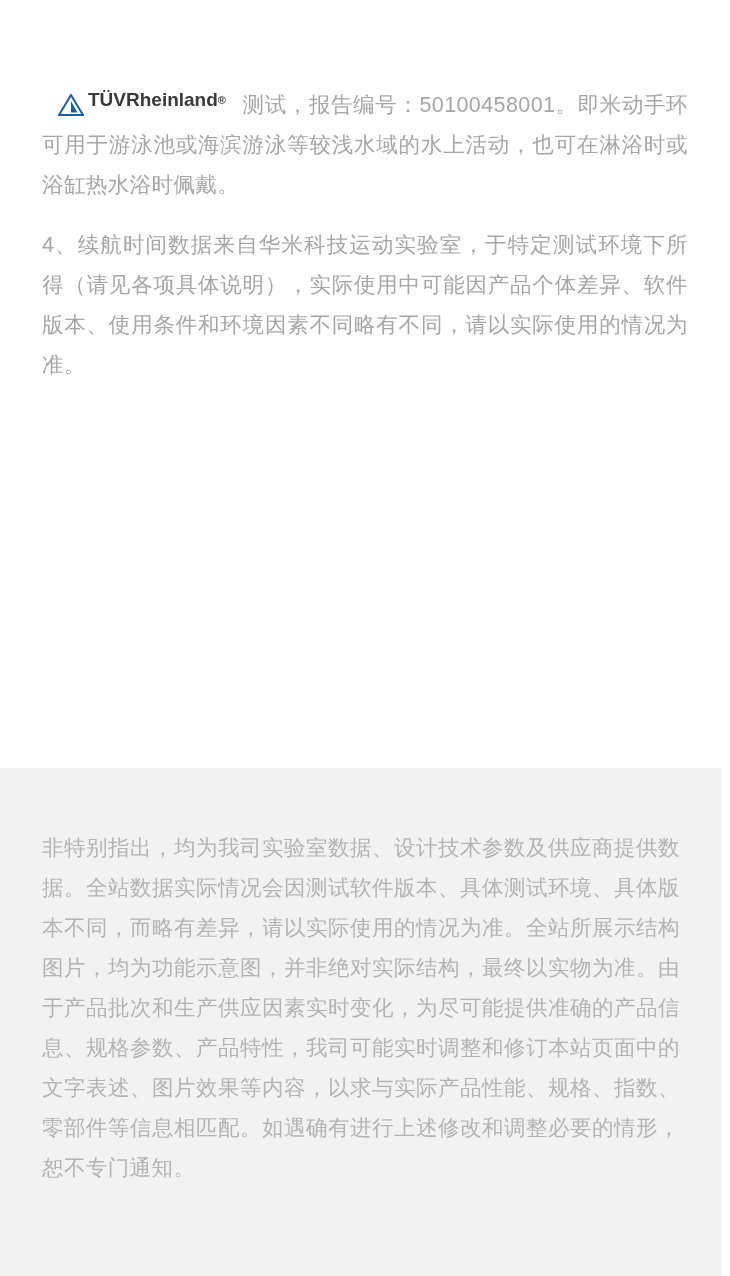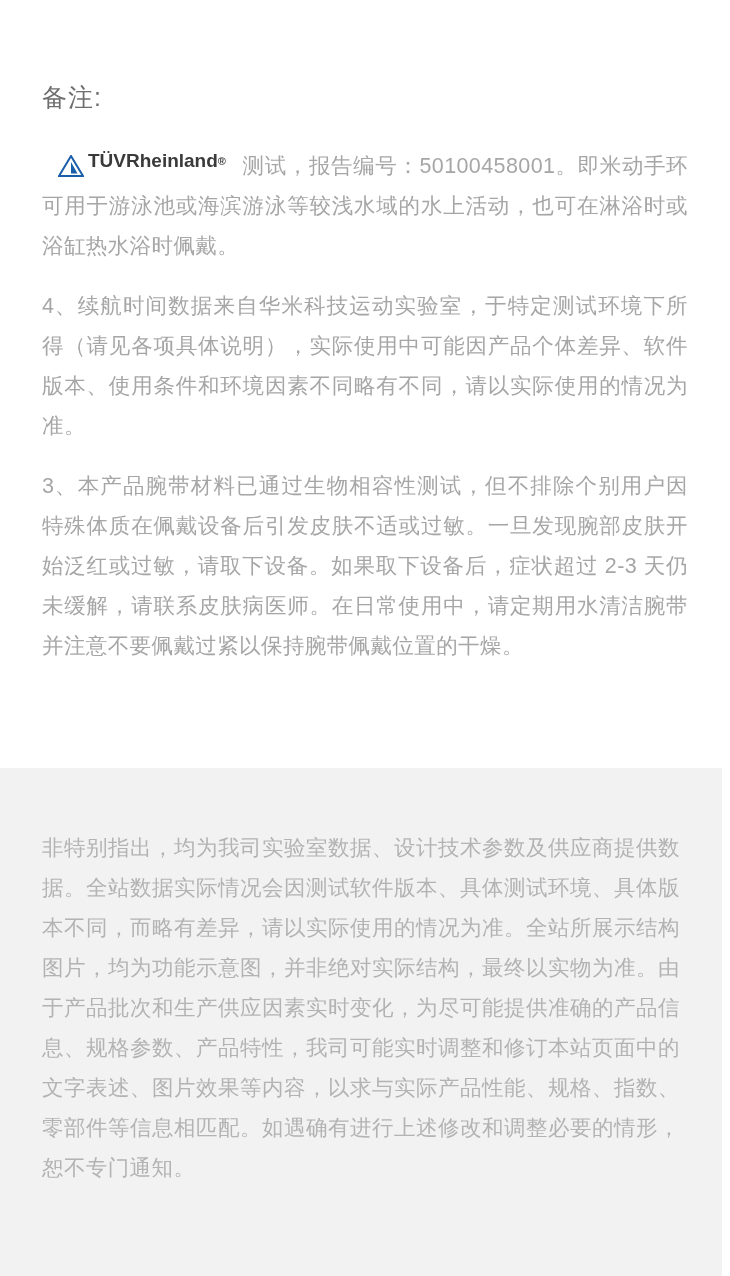--- a/index.html
+++ b/index.html
@@ -96,34 +96,32 @@
     text-align: justify;
   }
 </style>
 </head>
 <body>
 
 <div class="page">
 
   <div class="notes-section">
 
-    <h2 class="notes-title">备注:</h2>
 
     <p class="note-item"><span class="tuv-logo">
           <span class="tuv-mark"><svg width="26" height="22" viewBox="0 0 26 22" xmlns="http://www.w3.org/2000/svg">
               <polygon points="13,1 25,21 1,21" fill="none" stroke="#1a5da8" stroke-width="2"></polygon>
               <polygon points="13,7 19.5,18.5 13,18.5" fill="#1a5da8"></polygon>
             </svg></span>
           <span class="tuv-text">TÜVRheinland</span>
           <span class="tuv-reg">®</span>
         </span><span>测试，报告编号：50100458001。即米动手环可用于游泳池或海滨游泳等较浅水域的水上活动，也可在淋浴时或浴缸热水浴时佩戴。</span></p>
 
     <p class="note-item">4、续航时间数据来自华米科技运动实验室，于特定测试环境下所得（请见各项具体说明），实际使用中可能因产品个体差异、软件版本、使用条件和环境因素不同略有不同，请以实际使用的情况为准。</p>
 
-    <p class="note-item">3、本产品腕带材料已通过生物相容性测试，但不排除个别用户因特殊体质在佩戴设备后引发皮肤不适或过敏。一旦发现腕部皮肤开始泛红或过敏，请取下设备。如果取下设备后，症状超过 2-3 天仍未缓解，请联系皮肤病医师。在日常使用中，请定期用水清洁腕带并注意不要佩戴过紧以保持腕带佩戴位置的干燥。</p>
 
   </div>
 
   <div class="disclaimer-section">
     <p class="disclaimer-text">非特别指出，均为我司实验室数据、设计技术参数及供应商提供数据。全站数据实际情况会因测试软件版本、具体测试环境、具体版本不同，而略有差异，请以实际使用的情况为准。全站所展示结构图片，均为功能示意图，并非绝对实际结构，最终以实物为准。由于产品批次和生产供应因素实时变化，为尽可能提供准确的产品信息、规格参数、产品特性，我司可能实时调整和修订本站页面中的文字表述、图片效果等内容，以求与实际产品性能、规格、指数、 零部件等信息相匹配。如遇确有进行上述修改和调整必要的情形，恕不专门通知。</p>
   </div>
 
 </div>
 
 </body></html>

